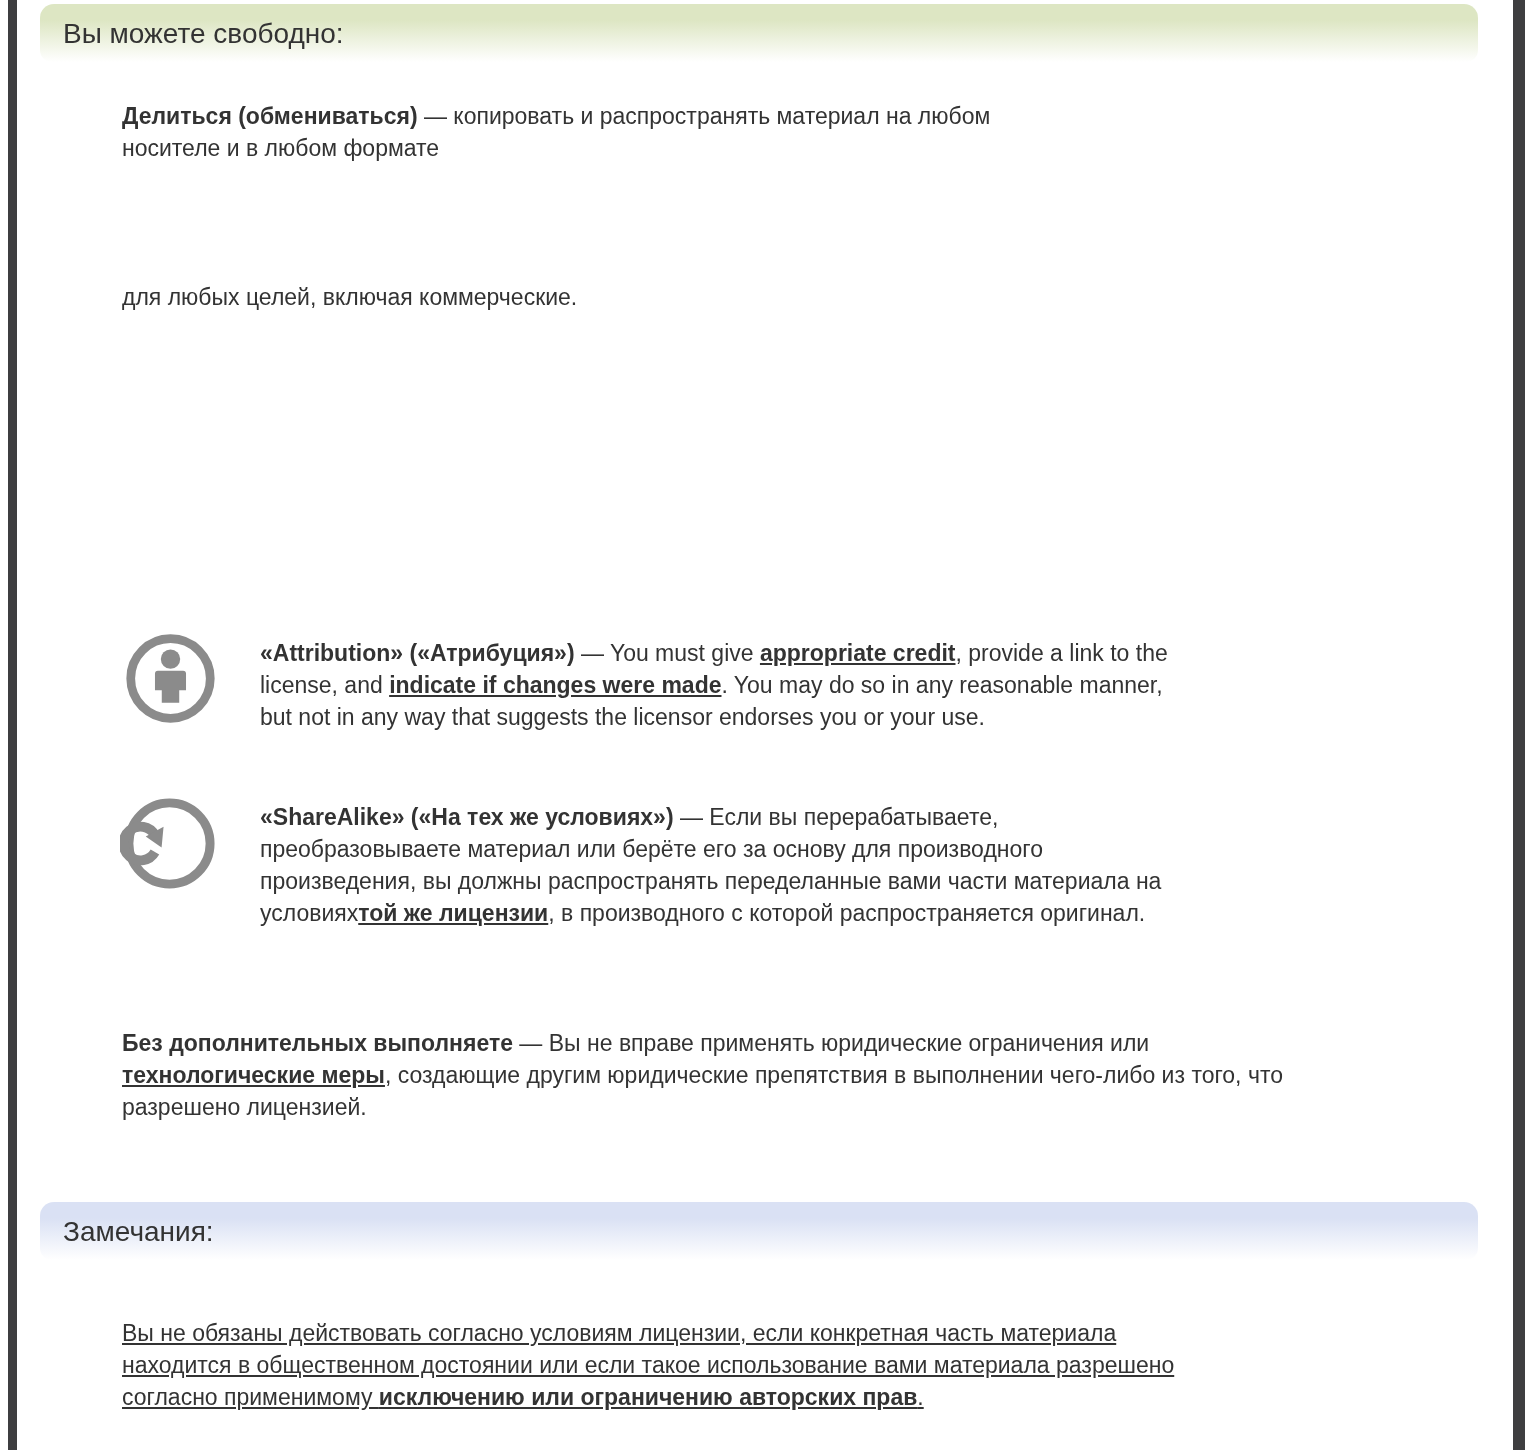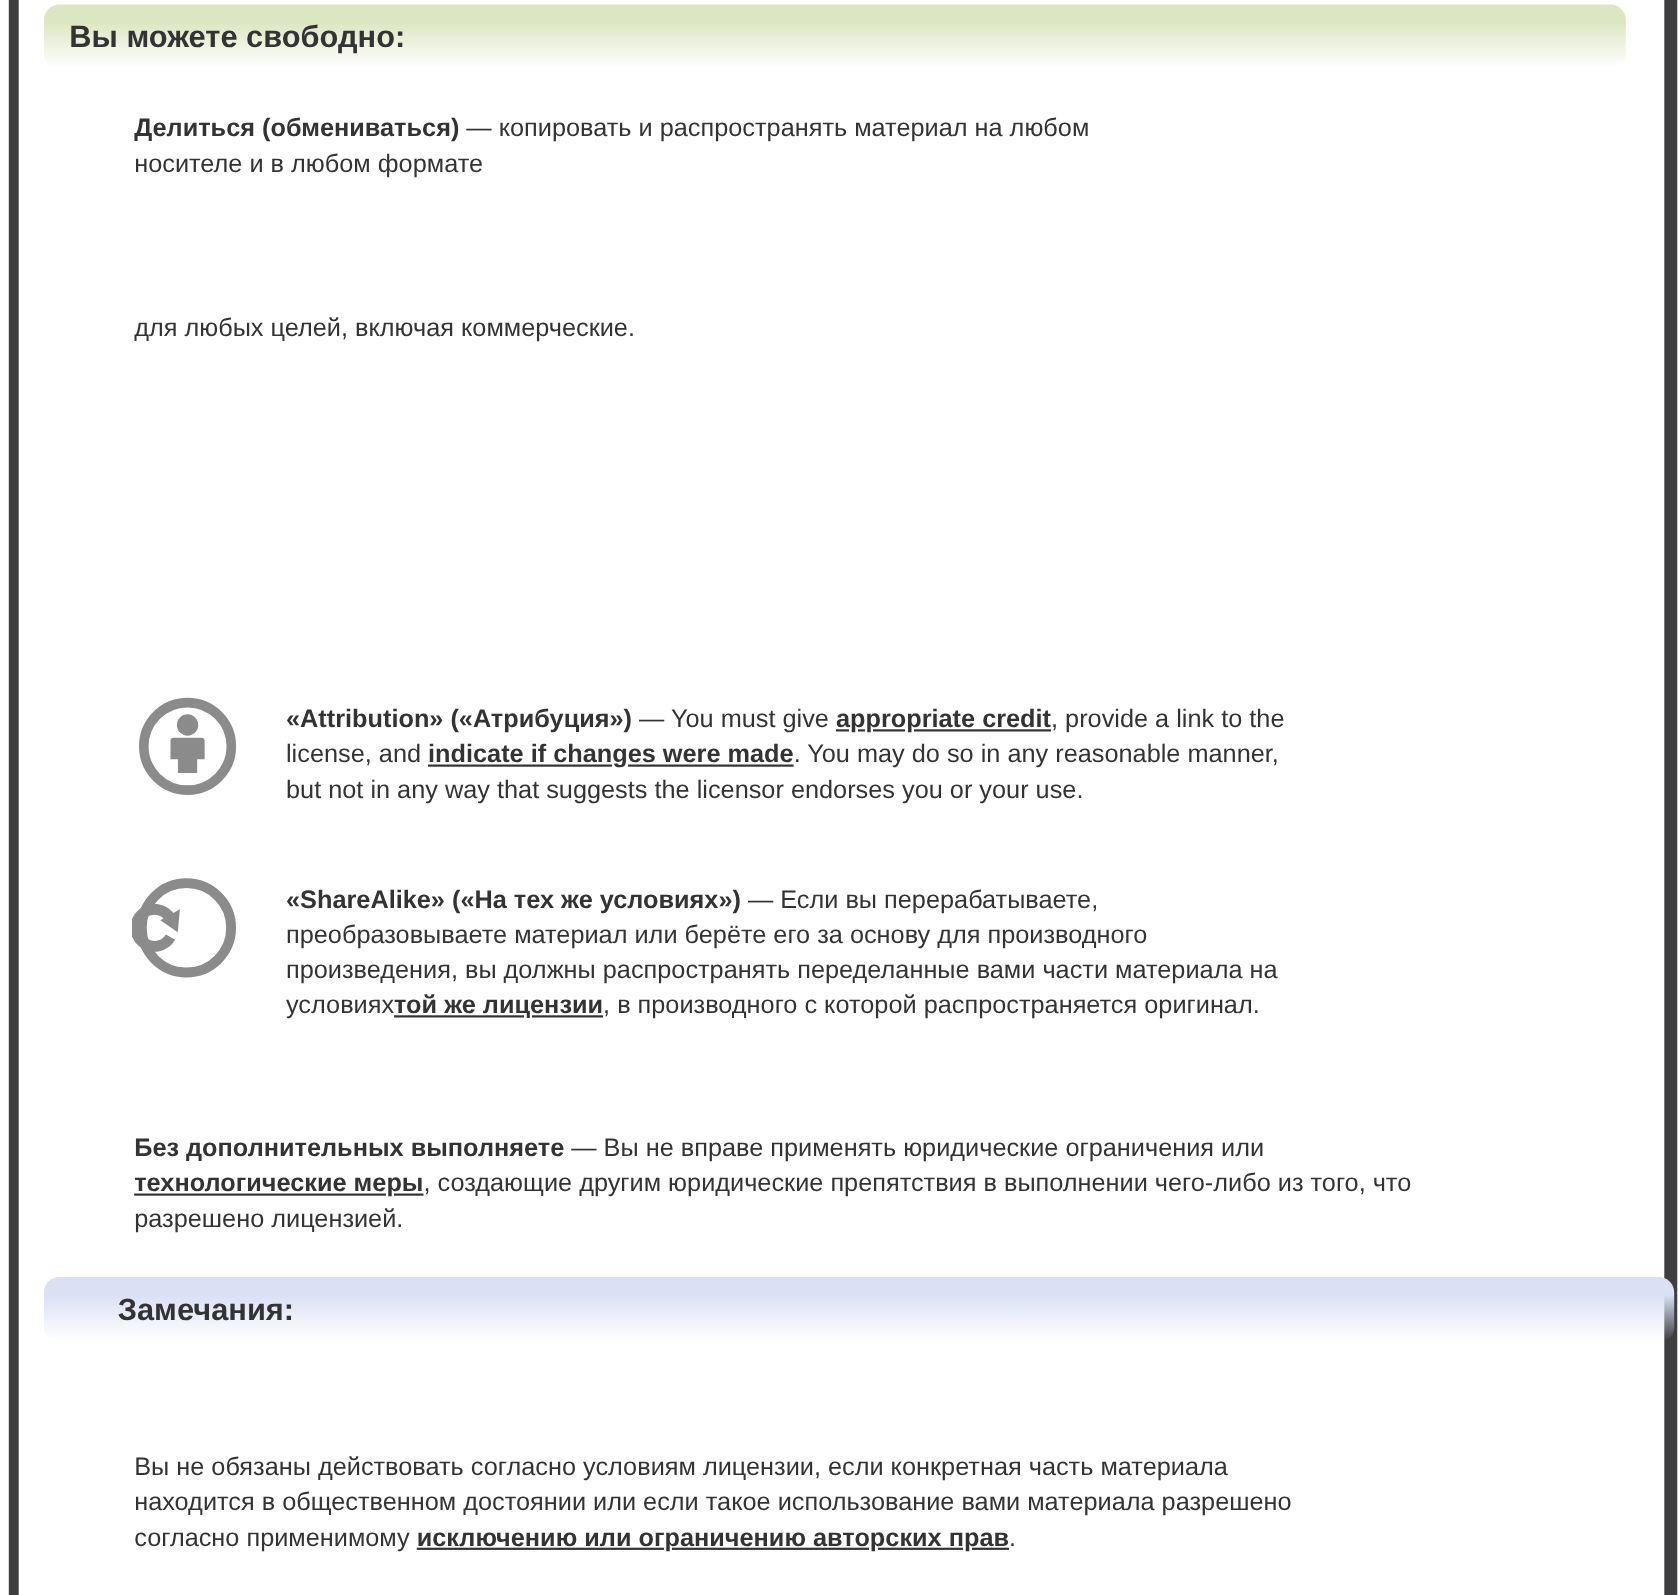--- a/index.html
+++ b/index.html
@@ -36,30 +36,29 @@
   }
   #band-freedoms {
     top: 4px;
     background: linear-gradient(to bottom, var(--green, #dde6c3) 0%, var(--green, #dde6c3) 28%, rgba(255,255,255,0) 100%);
   }
   #band-terms {
     top: 540px;
     background: linear-gradient(to bottom, var(--pink, #f3ddd7) 0%, var(--pink, #f3ddd7) 28%, rgba(255,255,255,0) 100%);
   }
   #band-notices {
-    top: 1161px;
+    top: 1202px;
     background: linear-gradient(to bottom, var(--blue, #dae1f4) 0%, var(--blue, #dae1f4) 28%, rgba(255,255,255,0) 100%);
-    padding-left: 44px;
   }
   .band h2 {
     margin: 0;
     padding: 13px 0 0 23px;
     font-size: 28px;
     line-height: 34px;
-    font-weight: bold;
+    font-weight: normal;
     color: var(--text, #333333);
   }
 
   .para {
     position: absolute;
     margin: 0;
     font-size: 23px;
     line-height: 32px;
     color: var(--text, #333333);
     white-space: pre-line;
@@ -80,21 +79,21 @@
   .term-icon {
     position: absolute;
     color: var(--icon, #8b8b8b);
   }
   #icon-attribution { left: 122px; top: 630px; width: 97px; height: 97px; }
   #icon-sharealike  { left: 120px; top: 794px; width: 99px; height: 99px; }
 
   #p-attribution    { left: 260px; top: 637px; width: 1180px; }
   #p-sharealike     { left: 260px; top: 801px; width: 1180px; }
   #p-norestrictions { left: 122px; top: 1027px; width: 1400px; }
-  #p-notices-body   { left: 122px; top: 1317px; width: 1400px; }
+  #p-notices-body   { left: 122px; top: 1317px; width: 1400px; text-decoration: underline; }
 </style>
 </head>
 <body>
 
 <div id="page">
 
   <div class="edge-bar left"></div>
   <div class="edge-bar right"></div>
 
   <div class="band" id="band-freedoms">

